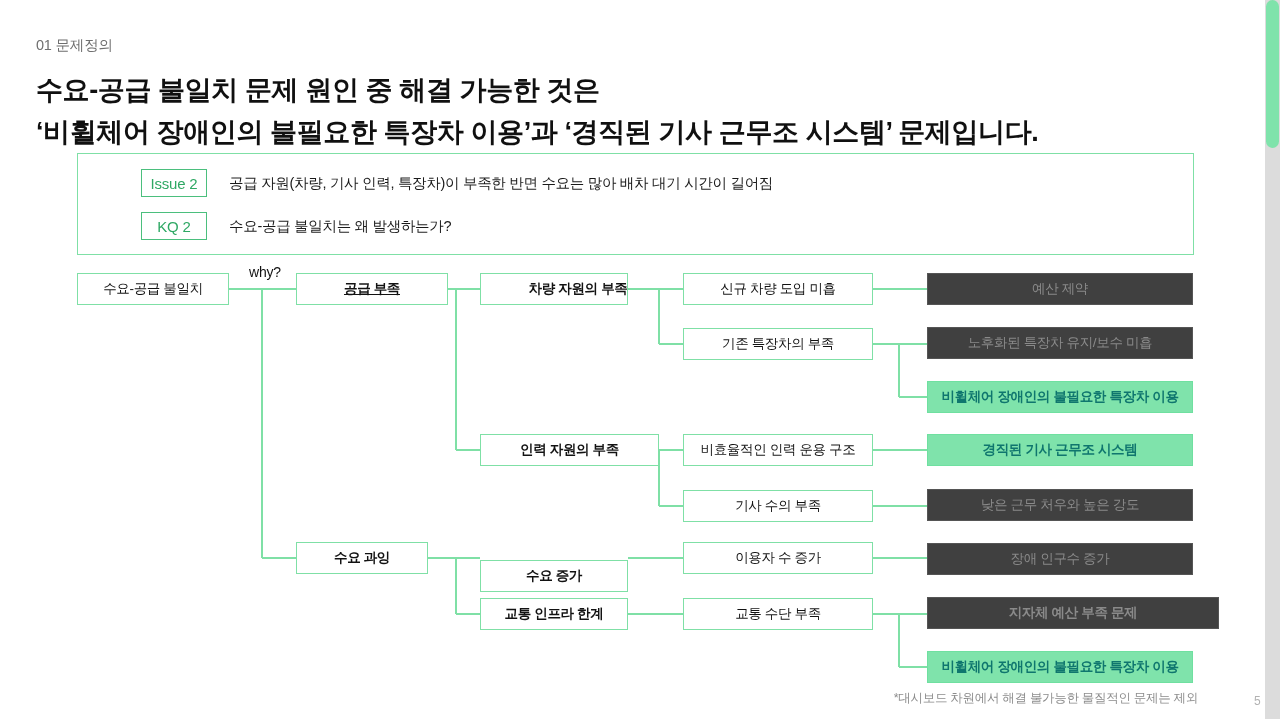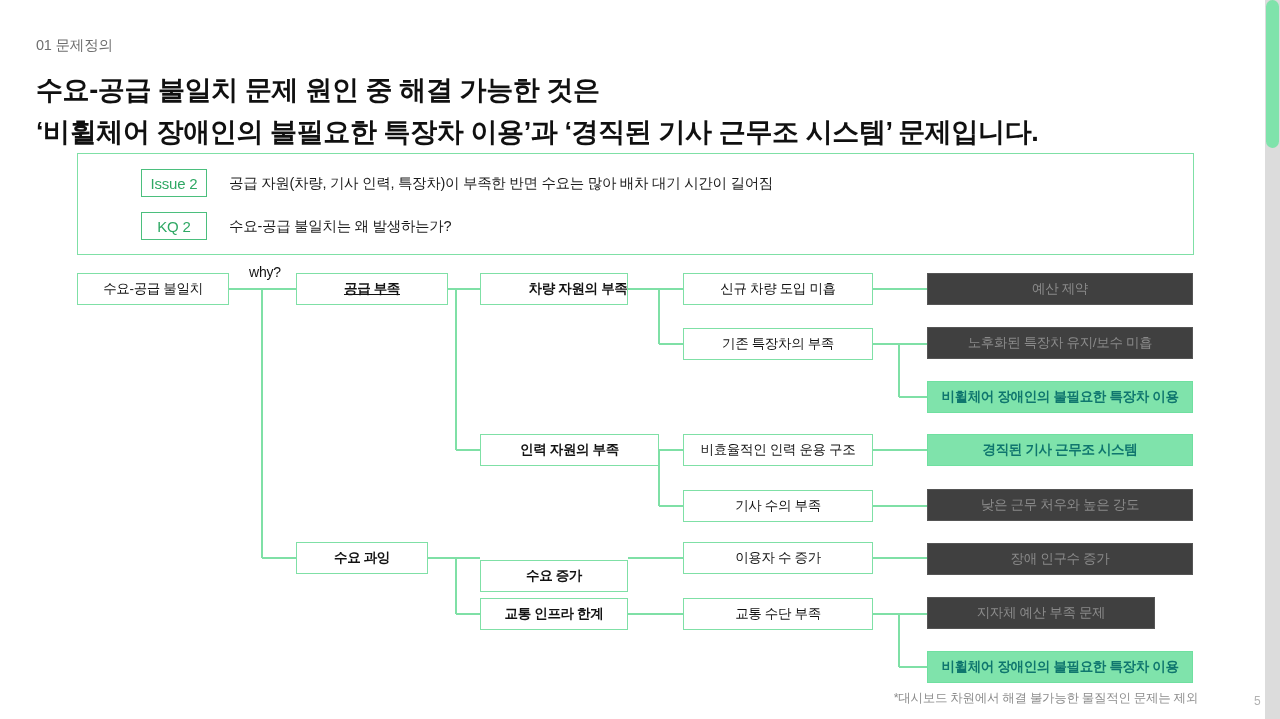--- a/index.html
+++ b/index.html
@@ -285,21 +285,21 @@
     </div>
     <div class="node hl" style="left: 927px; top: 434px; width: 266px;">
       <span>경직된 기사 근무조 시스템</span>
     </div>
     <div class="node gray" style="left: 927px; top: 489px; width: 266px;">
       <span>낮은 근무 처우와 높은 강도</span>
     </div>
     <div class="node gray" style="left: 927px; top: 543px; width: 266px; text-align: right;">
       <span>장애 인구수 증가</span>
     </div>
-    <div class="node gray" style="left: 927px; top: 597px; width: 228px;">
+    <div class="node gray" style="left: 927px; top: 597px; width: 292px; font-weight: bold;">
       <span>지자체 예산 부족 문제</span>
     </div>
     <div class="node hl" style="left: 927px; top: 651px; width: 266px;">
       <span>비휠체어 장애인의 불필요한 특장차 이용</span>
     </div>
   </div>
 
 <div class="footnote">*대시보드 차원에서 해결 불가능한 물질적인 문제는 제외</div>
 <div class="pagenum">5</div>
 

